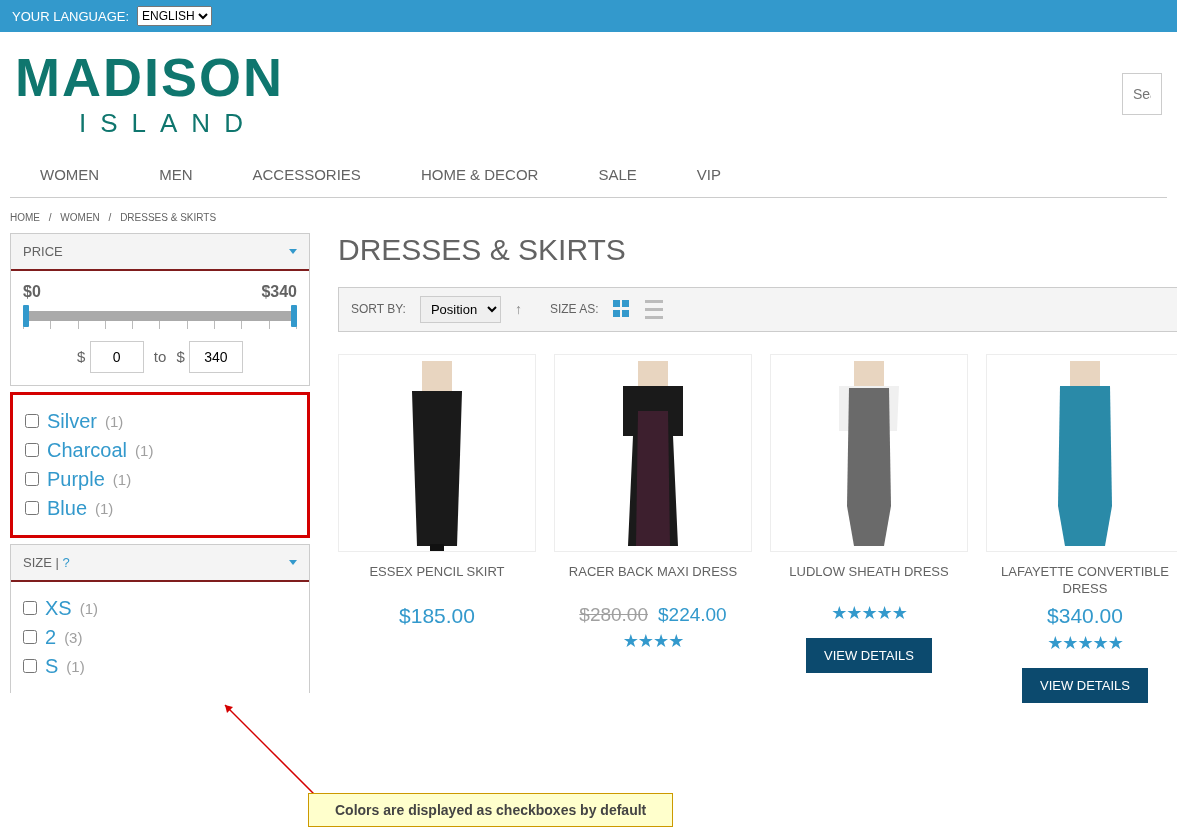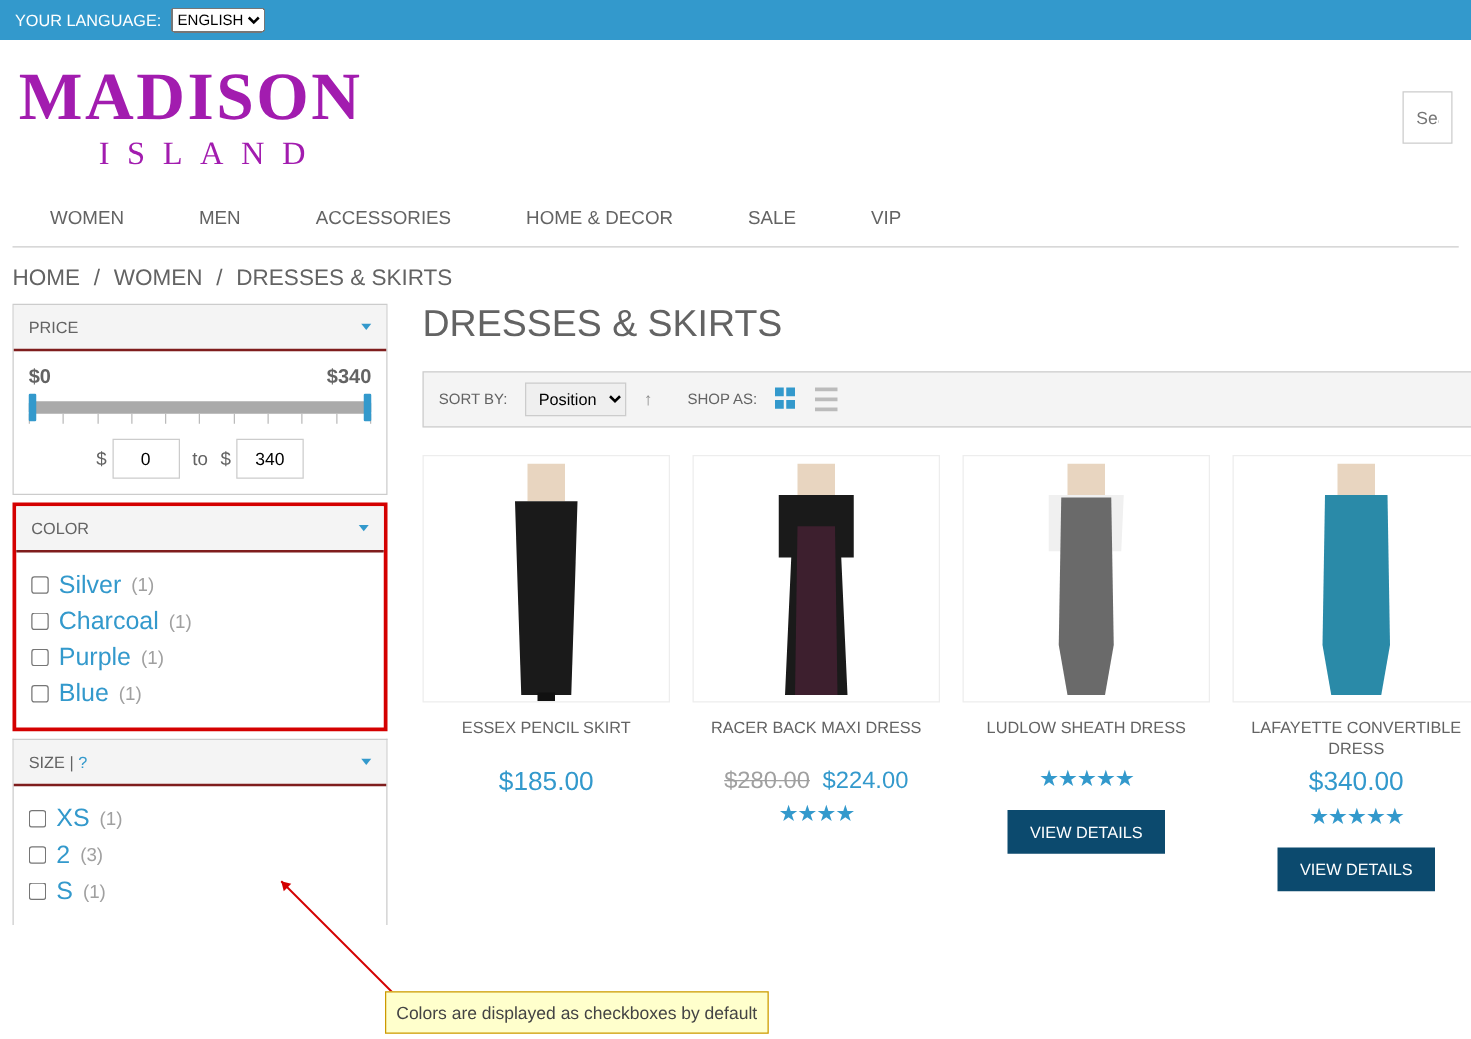--- a/index.html
+++ b/index.html
@@ -2,30 +2,30 @@
 <html><head>
 <meta charset="utf-8">
 <style>
 * { box-sizing: border-box; margin: 0; padding: 0; }
 body { font-family: "Helvetica Neue", Arial, sans-serif; color: #636363; width: 1177px; height: 831px; overflow: hidden; background: #fff; }
 
 .topbar { background: #3399cc; color: #fff; padding: 6px 12px; display: flex; align-items: center; gap: 8px; font-size: 13px; }
 .topbar select { font-size: 12px; padding: 1px 0; }
 
 .header-row { display: flex; align-items: center; padding: 20px 15px 10px; }
-.logo { color: #a21caf; line-height: .95; font-family: Liberation Serif, serif; }
+.logo { color: #0f766e; line-height: .95; }
 .logo-top { font-size: 54px; font-weight: 700; letter-spacing: 2px; }
 .logo-bot { font-size: 26px; font-weight: 300; letter-spacing: 14px; margin-left: 64px; margin-top: 8px; }
 .search-box { margin-left: auto; }
 .search-box input { border: 1px solid #ccc; padding: 12px 10px; font-size: 14px; width: 40px; color: #999; }
 
 .nav { border-bottom: 1px solid #ccc; padding: 0 30px; margin: 10px 10px 0; display: flex; gap: 60px; }
 .nav a { text-decoration: none; color: #636363; font-size: 15px; padding: 10px 0 14px; display: inline-block; }
 
-.breadcrumbs { padding: 14px 10px 10px; font-size: 18px; color: #636363; }
+.breadcrumbs { padding: 14px 10px 10px; font-size: 10px; color: #636363; }
 .breadcrumbs a, .breadcrumbs span { color: #636363; text-decoration: none; }
 .bc-sep { margin: 0 6px; color: #ccc; }
 
 .main { display: flex; gap: 28px; padding: 0 10px; }
 .sidebar { width: 300px; flex-shrink: 0; }
 .shop-by { color: #3399cc; font-size: 13px; font-weight: bold; margin-bottom: 6px; }
 .filter-block { border: 1px solid #ccc; margin-bottom: 6px; }
 .filter-head { background: #f4f4f4; padding: 10px 12px; font-size: 13px; color: #636363; display: flex; justify-content: space-between; align-items: center; border-bottom: 2px solid #7f1d1d; }
 .caret-down { width: 0; height: 0; border-left: 4px solid transparent; border-right: 4px solid transparent; border-top: 5px solid #3399cc; }
 .filter-body { padding: 12px; font-size: 14px; }
@@ -58,21 +58,21 @@
 .product { width: 198px; text-align: center; }
 .product .img { border: 1px solid #ededed; height: 198px; display: flex; align-items: flex-end; justify-content: center; overflow: hidden; }
 .product .name { font-size: 13px; color: #636363; margin-top: 12px; line-height: 1.3; min-height: 34px; }
 .product .old-price { color: #a0a0a0; text-decoration: line-through; font-size: 19px; margin-right: 10px; }
 .product .price { color: #3399cc; font-size: 21px; margin-top: 6px; }
 .product .price-row { margin-top: 6px; font-size: 19px; }
 .stars { color: #3399cc; font-size: 18px; letter-spacing: -1px; margin-top: 4px; height: 20px; }
 .btn { background: #0c4a6e; color: #fff; border: none; padding: 10px 18px; font-size: 13px; margin-top: 16px; cursor: pointer; }
 
 .annotation-arrow { position: absolute; pointer-events: none; }
-.annotation { position: absolute; background: #ffffcc; border: 1px solid #cc9900; padding: 8px 8px; font-size: 14px; color: #444; }
+.annotation { position: absolute; background: #ffffcc; border: 1px solid #cc9900; padding: 8px 26px; font-size: 14px; color: #444; font-weight: bold; }
 </style>
 </head>
 <body>
 
 <div class="topbar">
   <span>YOUR LANGUAGE:</span>
   <select><option>ENGLISH</option></select>
 </div>
 
 <div class="header-row">
@@ -136,24 +136,20 @@
           <span>$</span>
           <input value="0" style="">
           <span class="to">to</span>
           <span>$</span>
           <input value="340" style="">
         </div>
       </div>
     </div>
 
     <div class="filter-block highlight-box">
-      <div class="filter-head">
-        <span>COLOR</span>
-        <span class="caret-down"></span>
-      </div>
       <div class="filter-body">
         <div class="filter-opt">
             <input type="checkbox" style="">
             <span class="lbl">Silver</span>
             <span class="cnt">(1)</span>
           </div>
         <div class="filter-opt">
             <input type="checkbox" style="">
             <span class="lbl">Charcoal</span>
             <span class="cnt">(1)</span>
@@ -195,21 +191,21 @@
       </div>
     </div>
   </div>
 
   <div class="content">
     <h1 class="page-title">DRESSES &amp; SKIRTS</h1>
     <div class="toolbar">
       <span>SORT BY:</span>
       <select><option>Position</option></select>
       <span class="sort-arrow">↑</span>
-      <span style="margin-left:14px">SHOP AS:</span>
+      <span style="margin-left:14px">SIZE AS:</span>
       <span class="view-grid">
           <span></span>
           <span></span>
           <span></span>
           <span></span>
         </span>
       <span class="view-list">
           <div></div>
           <div></div>
           <div></div>

